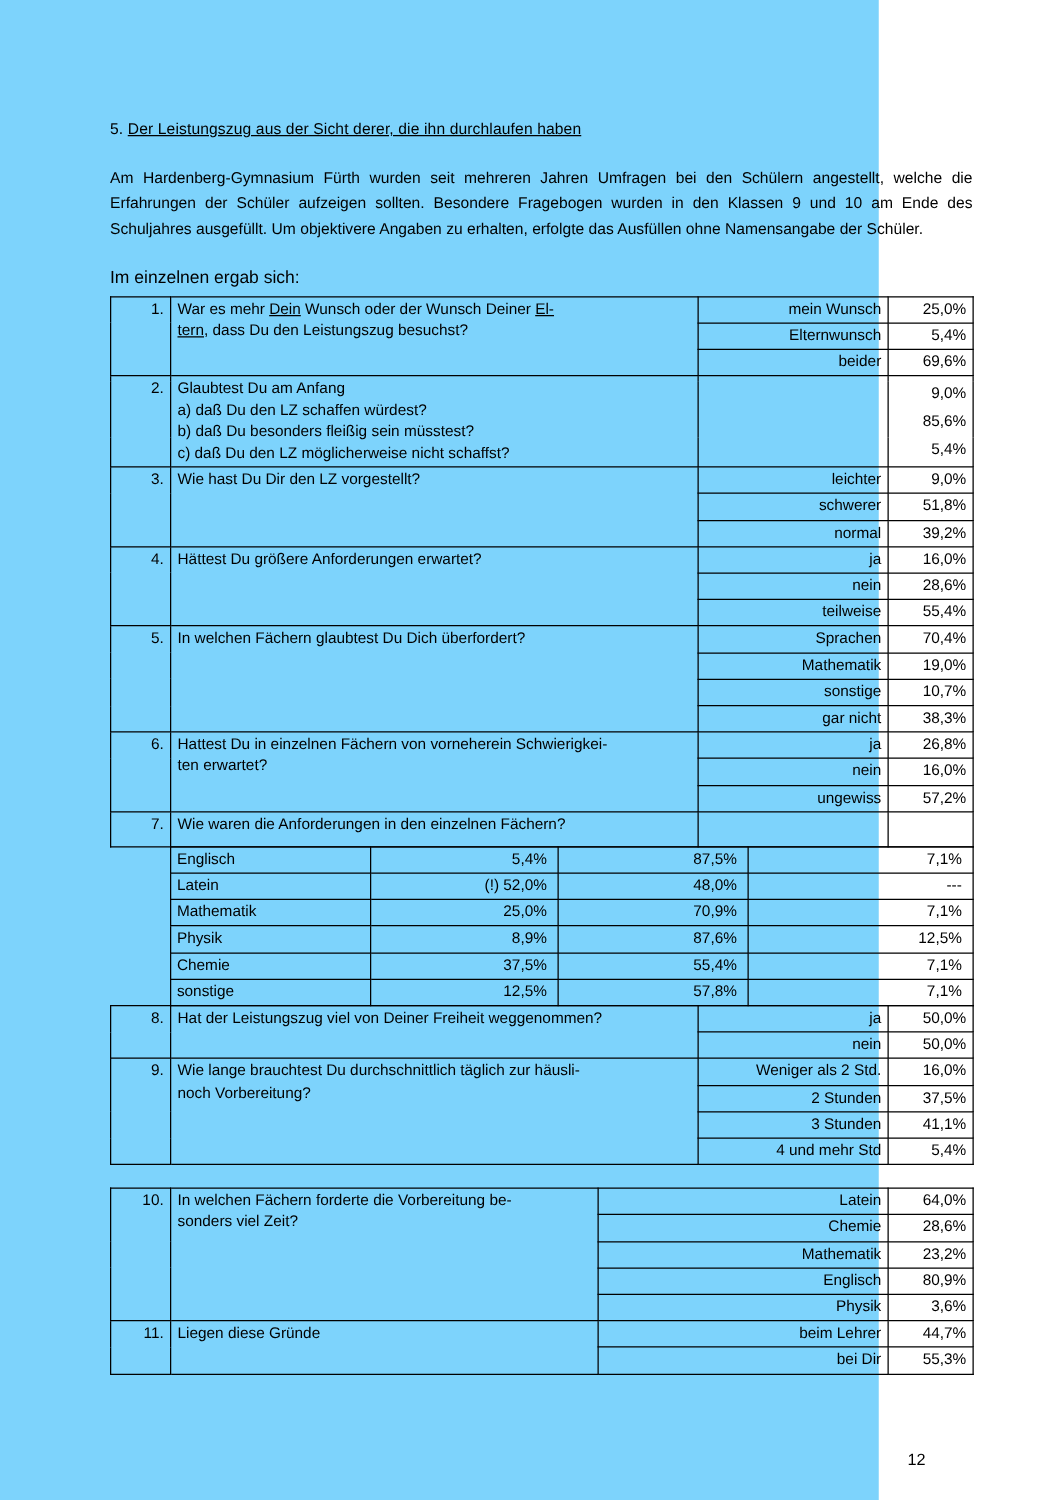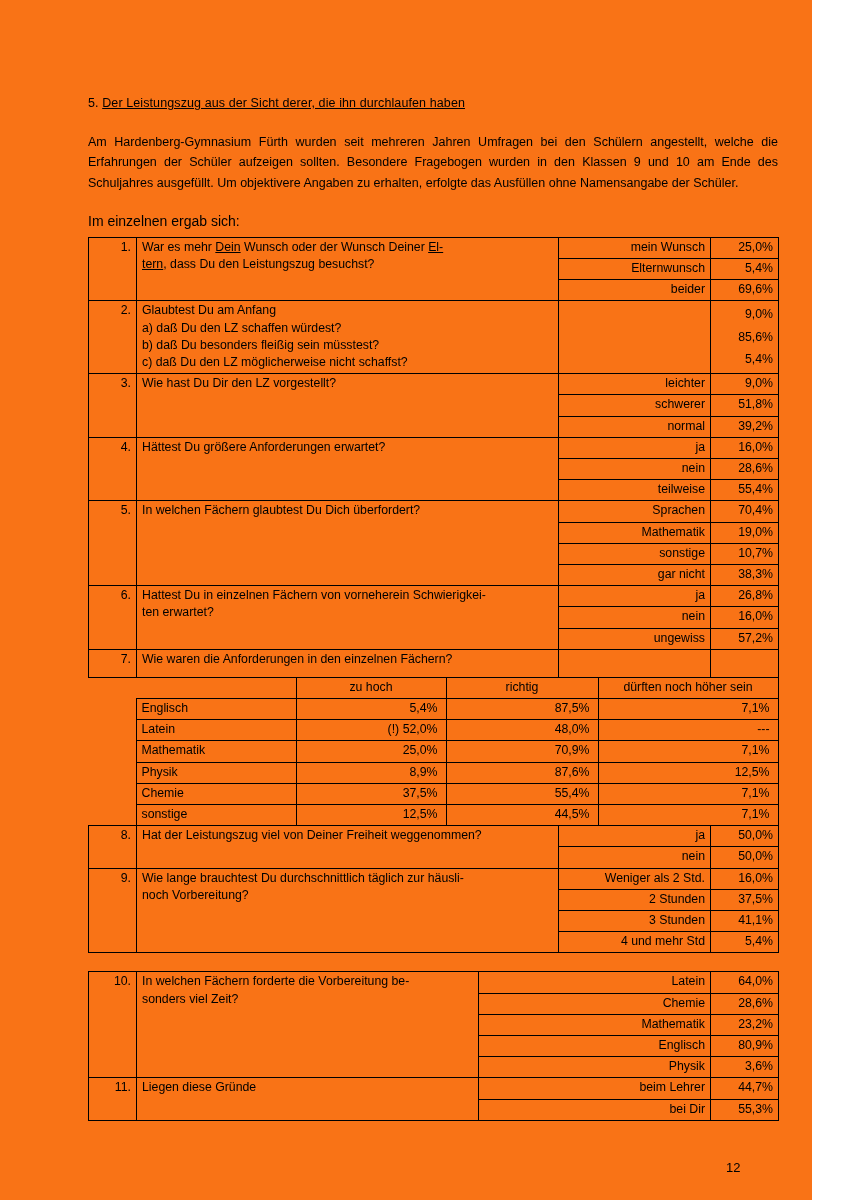--- a/index.html
+++ b/index.html
@@ -10,23 +10,23 @@
   body {
     width: 848px;
     height: 1200px;
     font-family: "Liberation Sans", sans-serif;
     color: #000000;
     position: relative;
   }
   .page {
     position: absolute;
     left: 0; top: 0;
-    width: 812px;
+    width: 703px;
     height: 1200px;
-    background: #f97316;
+    background: #7dd3fc;
   }
   .content {
     position: absolute;
     left: 88px;
     top: 96px;
     width: 690px;
   }
   .heading {
     font-size: 12.5px;
     text-decoration: underline;
@@ -257,27 +257,20 @@
       <colgroup>
         <col style="width:48px">
         <col style="width:160px">
         <col style="width:150px">
         <col style="width:152px">
         <col style="width:180px">
       </colgroup>
       <tbody>
         <tr>
           <td class="lbl"></td>
-          <td class="subj" style="border-top:none;border-left:none;border-right:none"></td>
-          <td class="hc">zu hoch</td>
-          <td class="hc">richtig</td>
-          <td class="hc">dürften noch höher sein</td>
-        </tr>
-        <tr>
-          <td class="lbl"></td>
           <td class="subj">Englisch</td>
           <td class="c">5,4%</td>
           <td class="c">87,5%</td>
           <td class="c">7,1%</td>
         </tr>
         <tr>
           <td class="lbl"></td>
           <td class="subj">Latein</td>
           <td class="c">(!) 52,0%</td>
           <td class="c">48,0%</td>
@@ -301,21 +294,21 @@
           <td class="lbl"></td>
           <td class="subj">Chemie</td>
           <td class="c">37,5%</td>
           <td class="c">55,4%</td>
           <td class="c">7,1%</td>
         </tr>
         <tr>
           <td class="lbl"></td>
           <td class="subj">sonstige</td>
           <td class="c">12,5%</td>
-          <td class="c">44,5%</td>
+          <td class="c">57,8%</td>
           <td class="c">7,1%</td>
         </tr>
       </tbody>
     </table>
 
     <table class="main" style="margin-top:-1px">
       <colgroup>
         <col style="width:48px">
         <col style="width:422px">
         <col style="width:152px">

